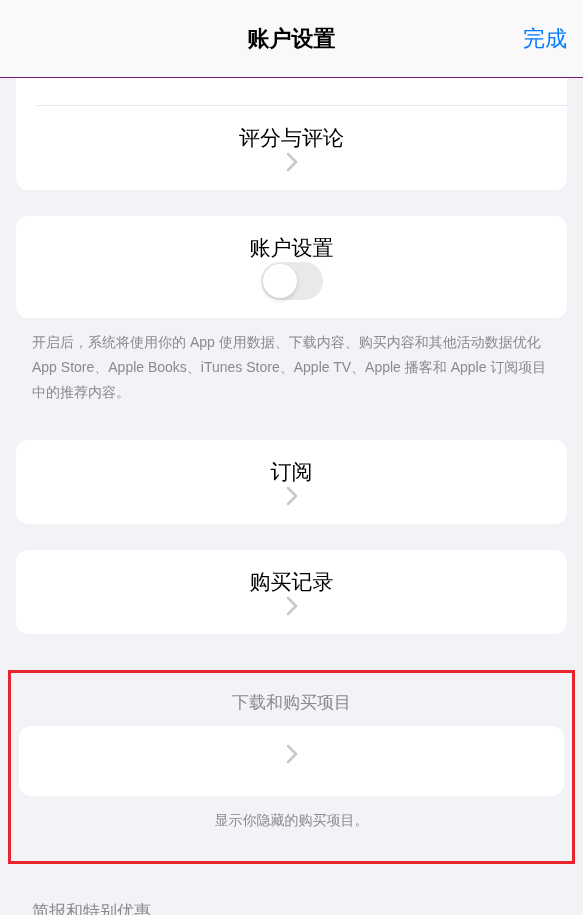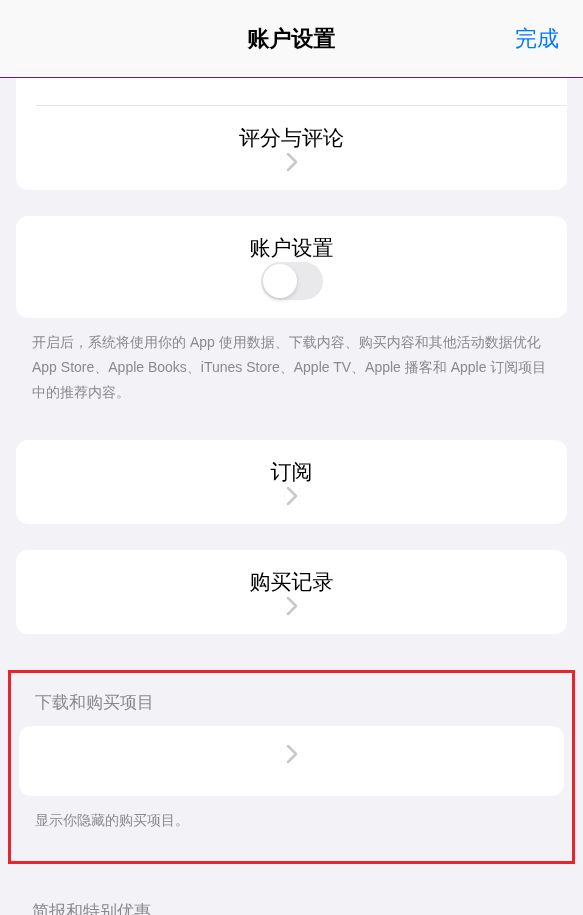--- a/index.html
+++ b/index.html
@@ -23,21 +23,21 @@
       position: relative;
       height: 78px;
     }
     .header-title {
       font-size: 22px;
       font-weight: 600;
       color: #000;
     }
     .header-done {
       position: absolute;
-      right: 24px;
+      right: 16px;
       font-size: 22px;
       color: #007aff;
       font-weight: 400;
     }
     .cell-group {
       background: #fff;
       border-radius: 12px;
       margin: 0 16px;
       overflow: hidden;
     }
@@ -108,20 +108,21 @@
       font-size: 17px;
       padding: 10px 32px 12px 32px;
     }
     .spacer-26 { height: 26px; }
     .spacer-36 { height: 36px; }
     .highlight-box {
       border: 3px solid #e8252c;
       margin: 0 8px;
       padding-top: 8px;
       padding-bottom: 20px;
+      text-align: center;
     }
     .highlight-box .cell-group {
       margin: 0 8px;
     }
     .highlight-box .section-header,
     .highlight-box .footer-text {
       padding-left: 24px;
       padding-right: 24px;
     }
     .cell-group.cutoff {

